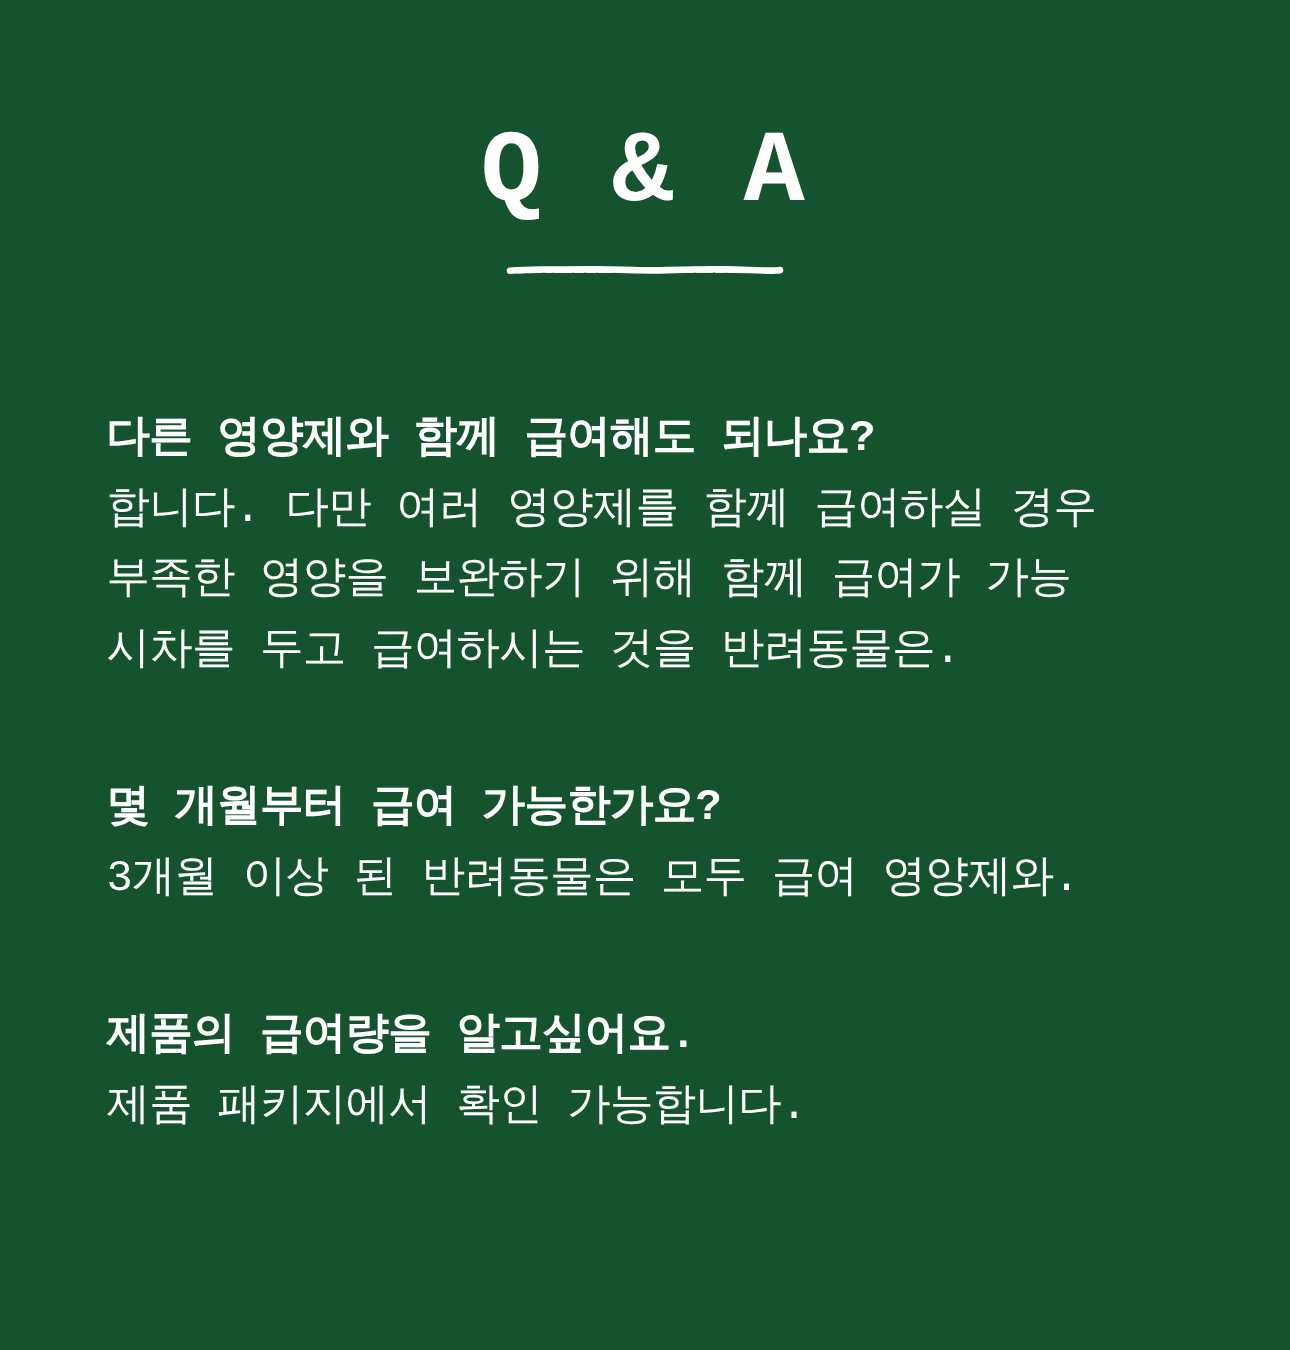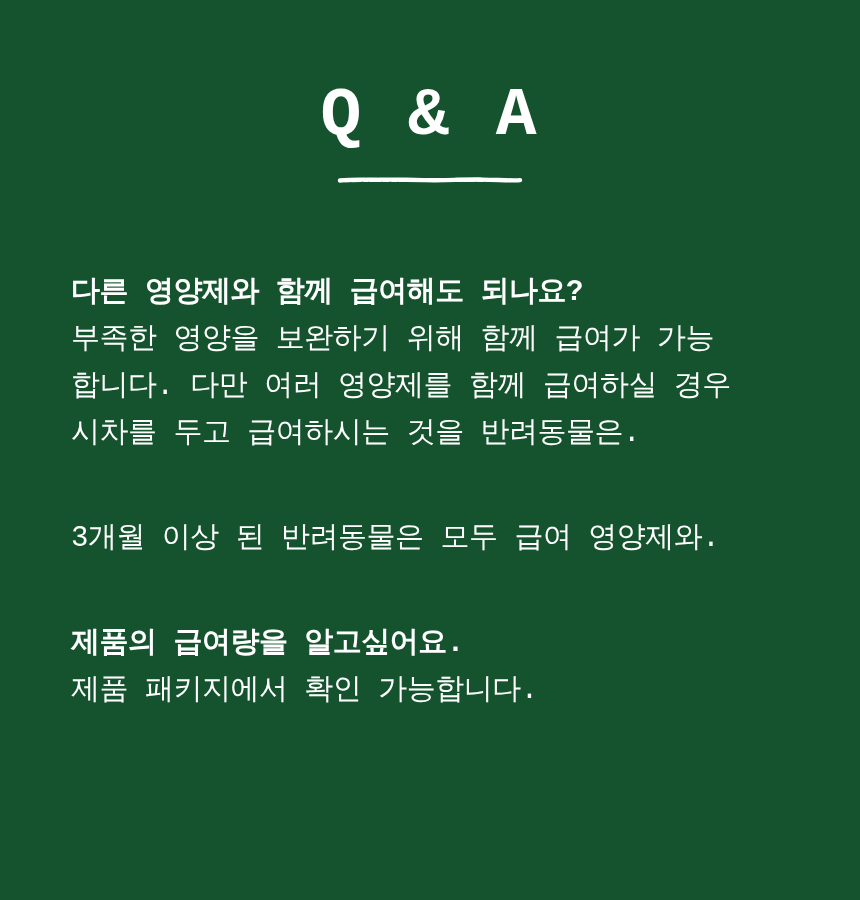--- a/index.html
+++ b/index.html
@@ -62,26 +62,27 @@
         <path d="M3 4.5 C 18 3.2, 38 3.8, 55 3.6 S 88 4.6, 108 4.1 S 140 3.2, 162 4 S 178 4.4, 183 4.1" fill="none" stroke="#FFFFFF" stroke-width="4.4" stroke-linecap="round" stroke-dasharray="21 1 15 1.4 27 1 17 1.2 31 1 24 1.3 40 1"></path>
         <path d="M8 5.8 C 30 5.2, 60 5.6, 92 5.3 S 150 5.6, 178 5.2" fill="none" stroke="#FFFFFF" stroke-width="1.1" stroke-linecap="round" stroke-dasharray="5 2 9 3 4 2 11 2 6 3"></path>
       </svg>
     </div>
   </div>
 
   <div class="content">
 
     <section class="qa-block">
       <span class="q-line">다른 영양제와 함께 급여해도 되나요?</span>
+      <span class="a-line">합니다. 다만 여러 영양제를 함께 급여하실 경우</span>
       <span class="a-line">부족한 영양을 보완하기 위해 함께 급여가 가능</span>
-      <span class="a-line">합니다. 다만 여러 영양제를 함께 급여하실 경우</span>
       <span class="a-line">시차를 두고 급여하시는 것을 반려동물은.</span>
     </section>
 
     <section class="qa-block">
+      <span class="q-line">몇 개월부터 급여 가능한가요?</span>
       <span class="a-line">3개월 이상 된 반려동물은 모두 급여 영양제와.</span>
     </section>
 
     <section class="qa-block">
       <span class="q-line">제품의 급여량을 알고싶어요.</span>
       <span class="a-line">제품 패키지에서 확인 가능합니다.</span>
     </section>
 
   </div>
 </div>

